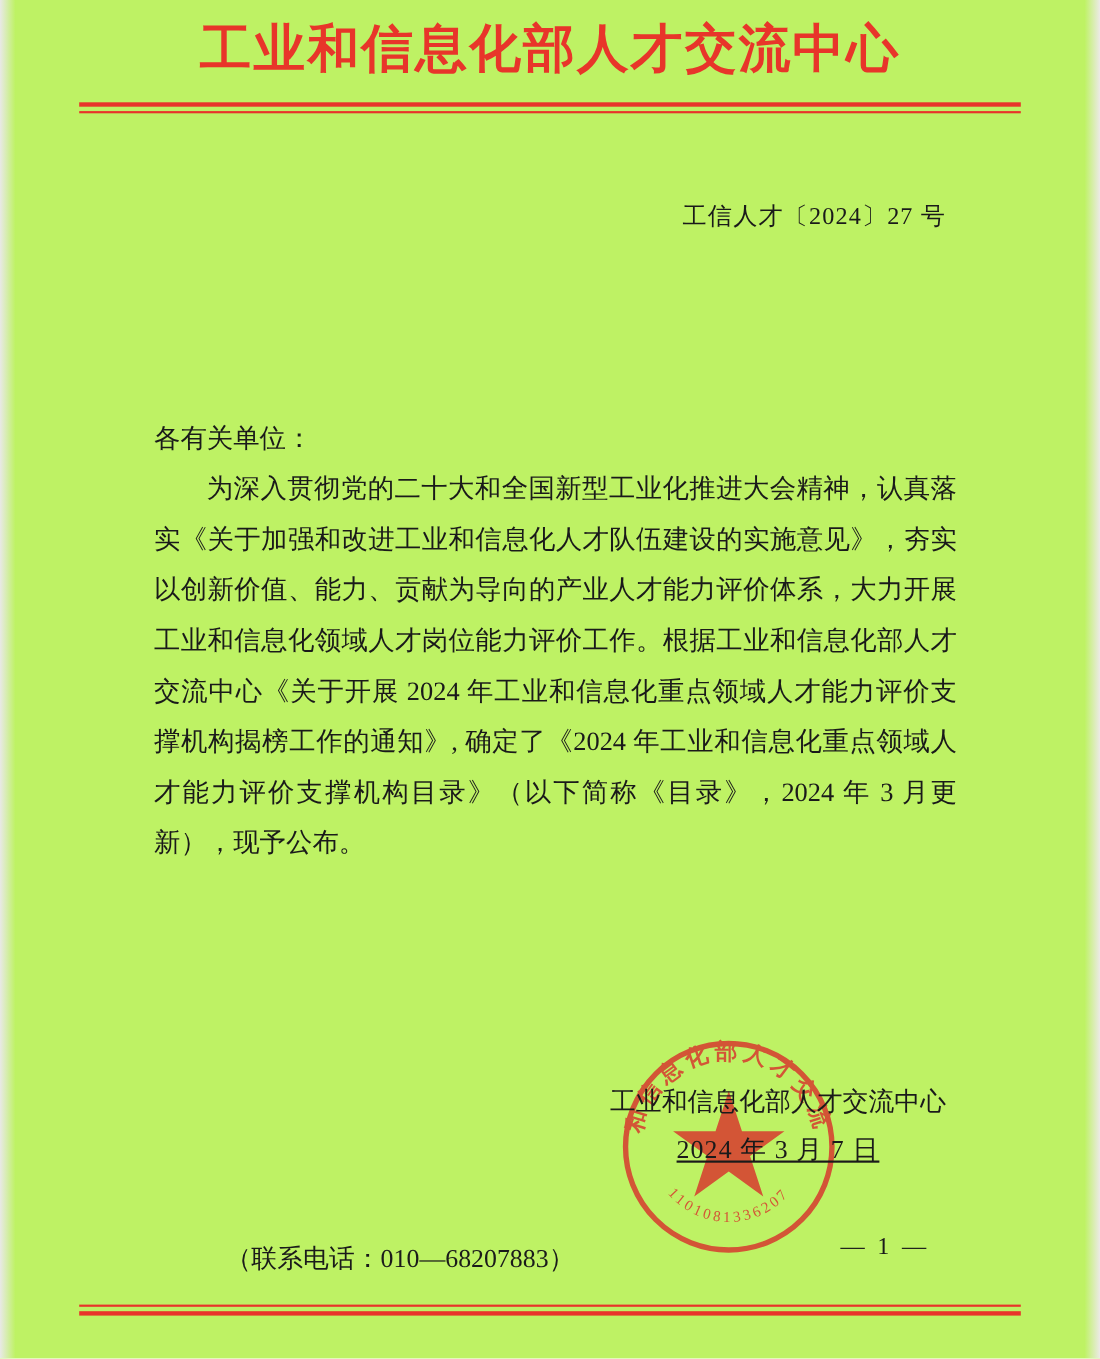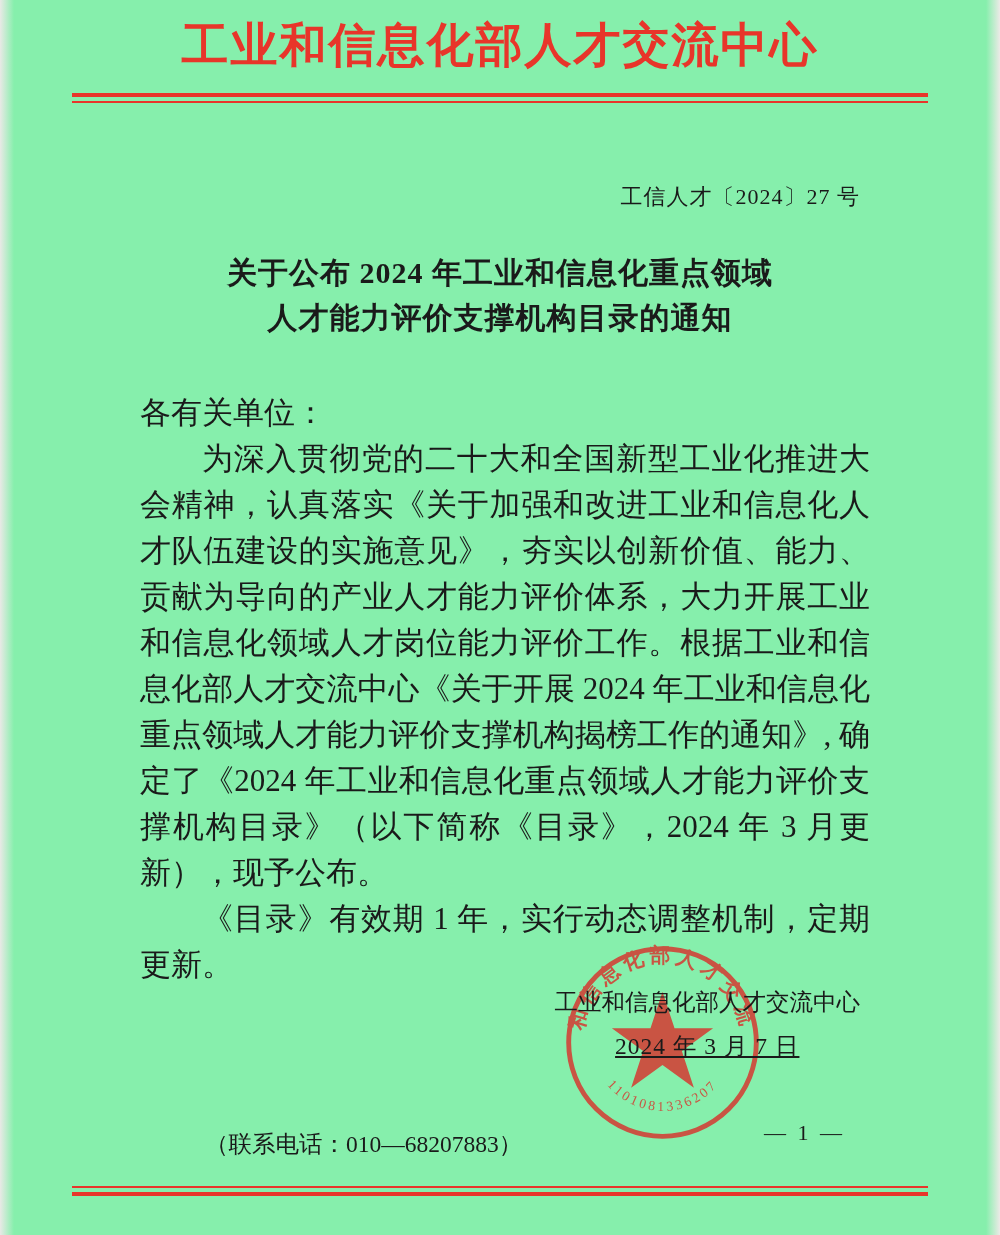--- a/index.html
+++ b/index.html
@@ -12,21 +12,21 @@
     height: 1235px;
     position: relative;
     font-family: "Liberation Serif", "DejaVu Serif", serif;
     color: #1a1a1a;
     overflow: hidden;
   }
 
   .page {
     position: absolute;
     inset: 0;
-    background: #86efac;
+    background: #bef264;
   }
 
   
   .letterhead {
     position: absolute;
     top: 18px;
     left: 0;
     width: 100%;
     text-align: center;
   }
@@ -82,24 +82,24 @@
     letter-spacing: 1px;
   }
   .doc-title .line {
     display: block;
     white-space: nowrap;
   }
 
   
   .body-block {
     position: absolute;
-    top: 390px;
+    top: 376px;
     left: 140px;
     width: 730px;
-    font-size: 31px;
+    font-size: 24px;
     line-height: 46px;
     text-align: justify;
     text-justify: inter-ideograph;
   }
   .salutation {
     margin: 0 0 0 0;
   }
   .para {
     margin: 0;
     text-indent: 2em;
@@ -194,29 +194,24 @@
     <div class="letterhead-title">工业和信息化部人才交流中心</div>
   </div>
 
   <div class="rule-group-top">
     <div class="rule-thick"></div>
     <div class="rule-thin"></div>
   </div>
 
   <div class="doc-number">工信人才〔2024〕27 号</div>
 
-  <div class="doc-title">
-    <span class="line">关于公布 2024 年工业和信息化重点领域</span>
-    <span class="line">人才能力评价支撑机构目录的通知</span>
-  </div>
 
   <div class="body-block">
     <p class="salutation">各有关单位：</p>
     <p class="para">为深入贯彻党的二十大和全国新型工业化推进大会精神，认真落实《关于加强和改进工业和信息化人才队伍建设的实施意见》，夯实以创新价值、能力、贡献为导向的产业人才能力评价体系，大力开展工业和信息化领域人才岗位能力评价工作。根据工业和信息化部人才交流中心《关于开展 2024 年工业和信息化重点领域人才能力评价支撑机构揭榜工作的通知》, 确定了《2024 年工业和信息化重点领域人才能力评价支撑机构目录》（以下简称《目录》，2024 年 3 月更新），现予公布。</p>
-    <p class="para-tight">《目录》有效期 1 年，实行动态调整机制，定期更新。</p>
     <div class="spacer"></div>
   </div>
 
   <div class="seal">
     <svg viewBox="0 0 220 220" width="215" height="215" xmlns="http://www.w3.org/2000/svg">
       <defs>
         <path id="arcTop" d="M 28,110 A 82,82 0 0 1 192,110" fill="none"></path>
         <path id="arcBottom" d="M 40,130 A 74,74 0 0 0 180,130" fill="none"></path>
       </defs>
       <circle cx="110" cy="110" r="96" fill="none" stroke="#d8332c" stroke-width="5"></circle>

